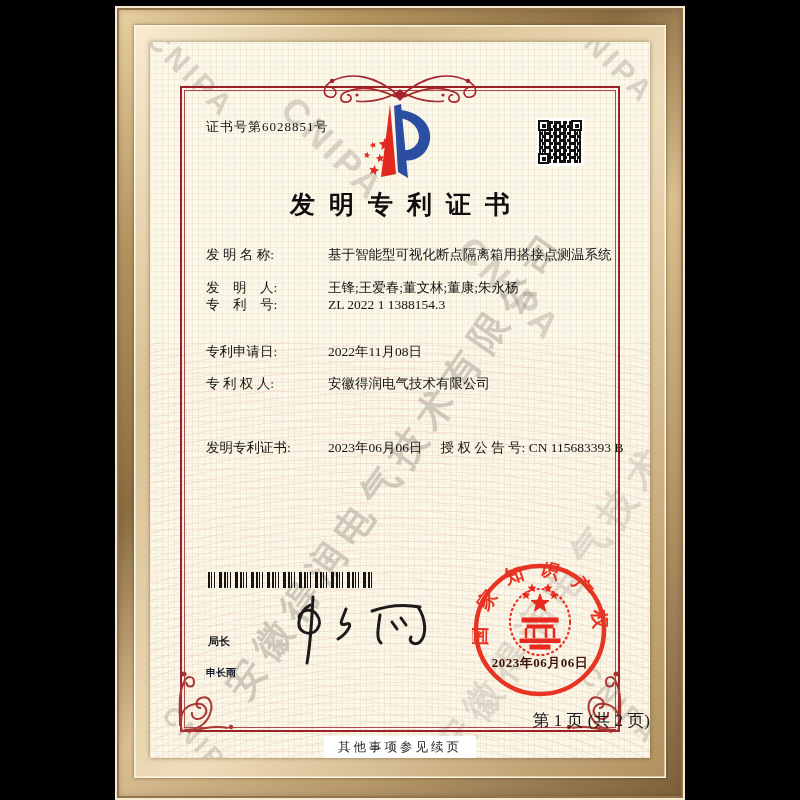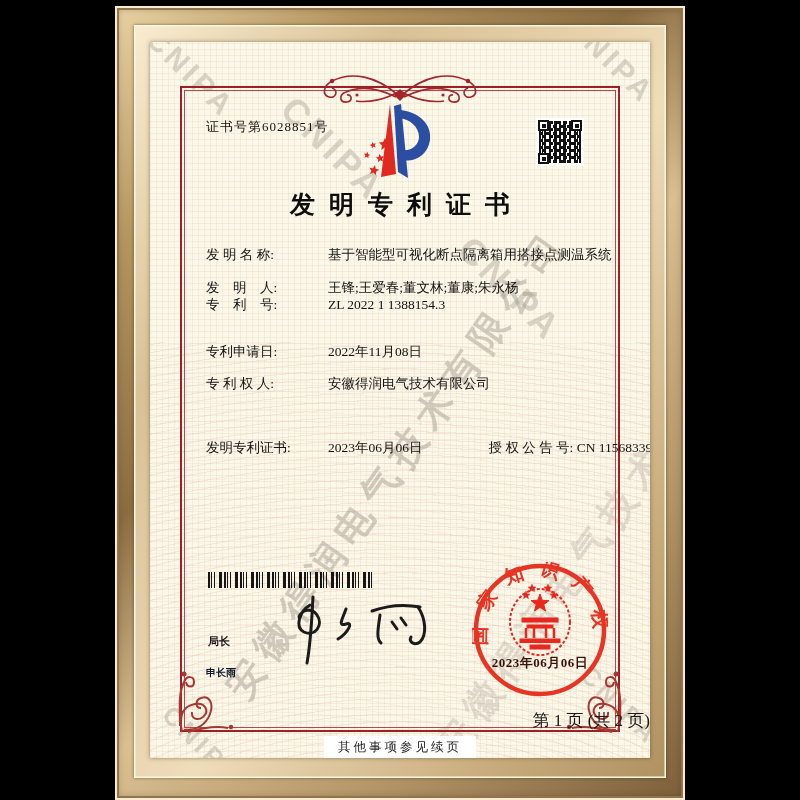--- a/index.html
+++ b/index.html
@@ -45,21 +45,21 @@
                repeating-linear-gradient(90deg,#111 0 2px,transparent 2px 5px);}
   .qr-f{position:absolute;width:11px;height:11px;border:2.5px solid #111;background:#fff;box-sizing:border-box;}
   .qr-f::after{content:"";position:absolute;inset:1.5px;background:#111;}
   .qr-f.f1{left:-1px;top:-1px;} .qr-f.f2{right:-1px;top:-1px;} .qr-f.f3{left:-1px;bottom:-1px;}
   .title{position:absolute;left:0;right:0;top:146px;text-align:center;font-size:25px;font-weight:bold;
     color:#0d0d0d;letter-spacing:14px;text-indent:14px;}
 
   
   .row{position:absolute;left:56px;right:30px;font-size:13.5px;color:#141414;white-space:nowrap;}
   .row .lab{display:inline-block;width:122px;}
-  .row .lab2{margin-left:66px;}
+  .row .lab2{margin-left:18px;}
   .r1{top:204px}.r2{top:237px}.r3{top:254px}.r4{top:301px}.r5{top:333px}.r6{top:365px}.r7{top:397px}
 
   
   .paras{position:absolute;left:38px;width:428px;top:416px;font-size:12px;line-height:17.5px;color:#1c1c1c;}
   .paras p{margin:0;text-indent:2em;text-align:justify;}
 
   
   .barcode{position:absolute;left:58px;top:530px;width:164px;height:16px;
     background:repeating-linear-gradient(90deg,#151515 0 2px,transparent 2px 3px,#151515 3px 4px,transparent 4px 6px,#151515 6px 7px,transparent 7px 11px,#151515 11px 14px,transparent 14px 16px);}
   .signature{position:absolute;left:130px;top:549px;}

